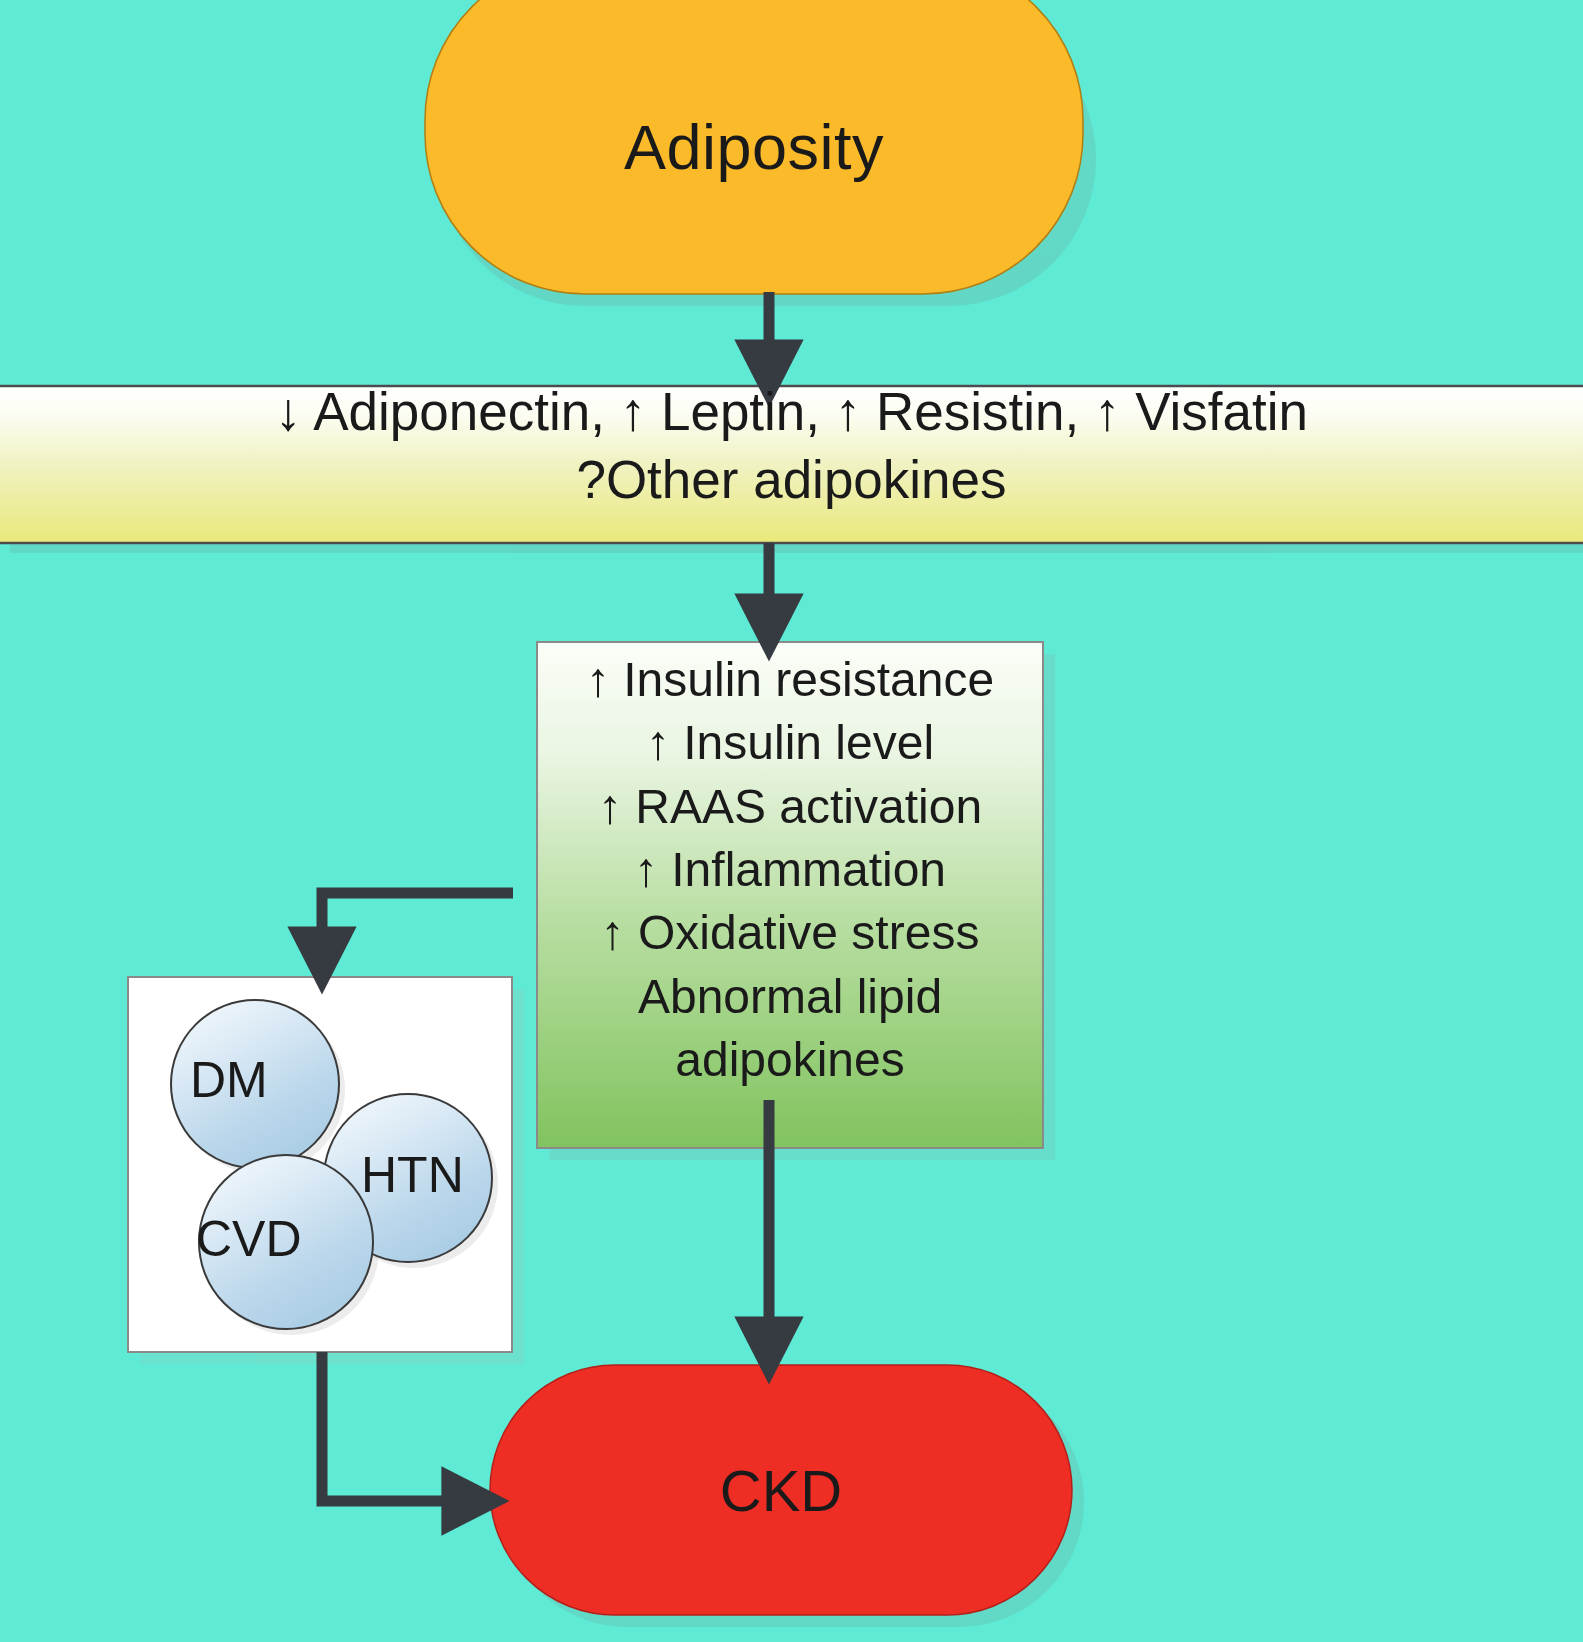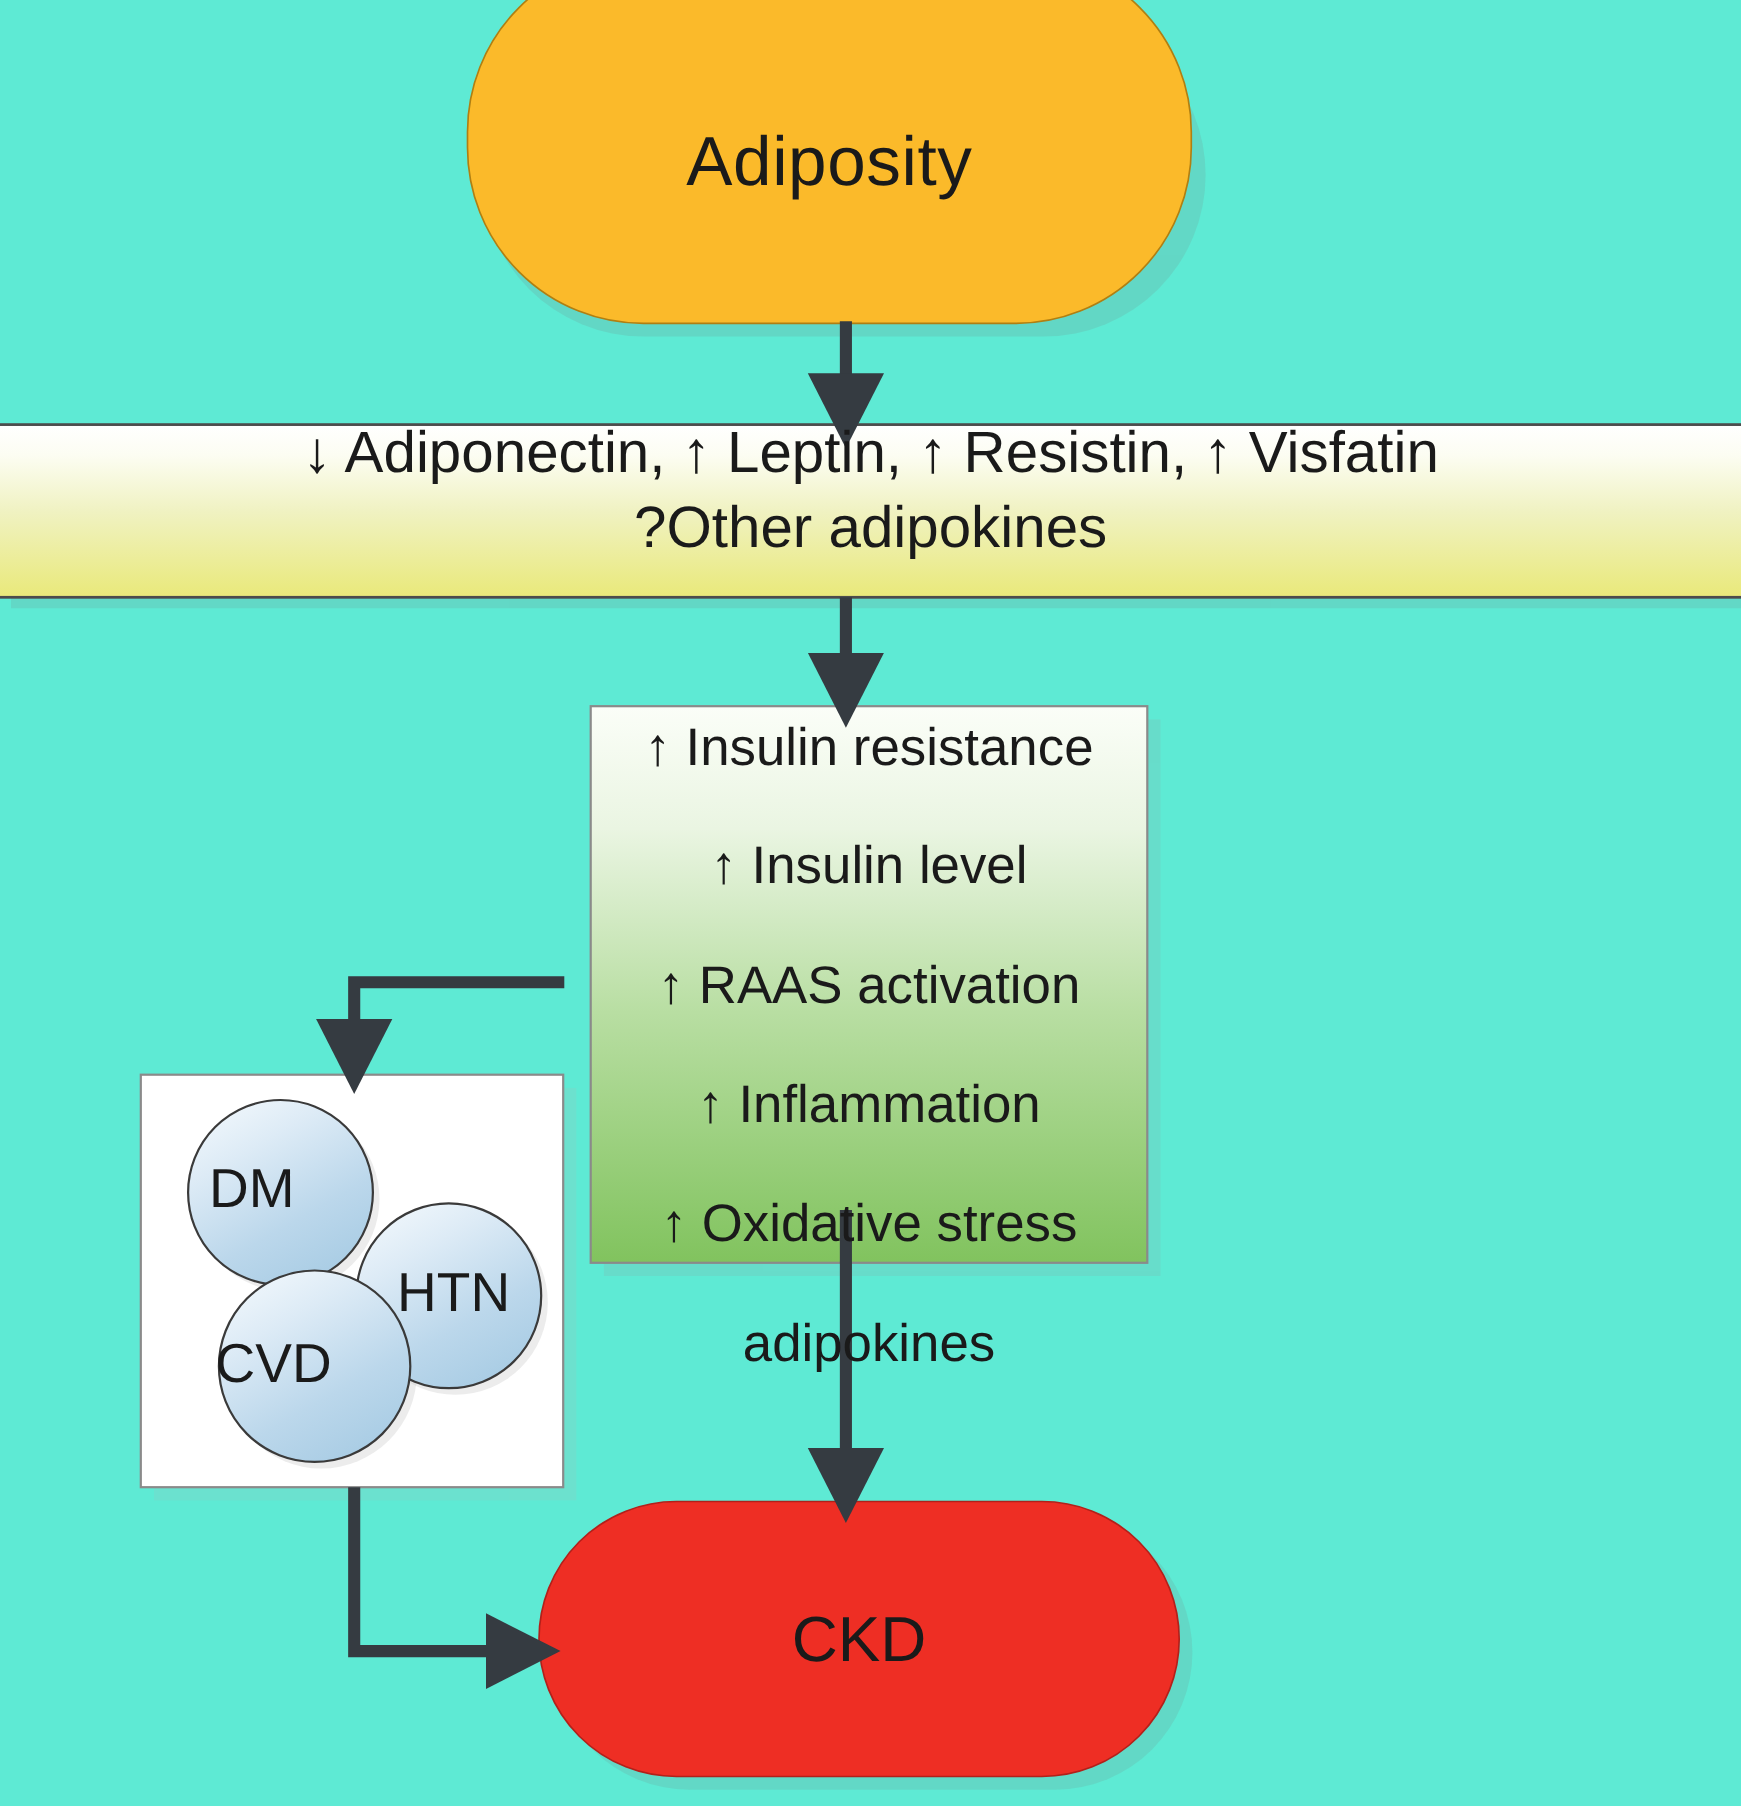--- a/index.html
+++ b/index.html
@@ -46,21 +46,20 @@
   }
   .txt-adipokines .line { display: block; white-space: pre; }
   .txt-green {
     left: 537px; top: 642px; width: 506px; height: 506px;
     flex-direction: column;
     font-size: 48px;
     line-height: 1.32;
     justify-content: flex-start;
     padding-top: 6px;
     box-sizing: border-box;
-    gap: 45px;
   }
   .txt-green .line { display: block; white-space: pre; }
   .txt-ckd {
     left: 490px; top: 1365px; width: 582px; height: 250px;
     font-size: 58px;
   }
   .circle-label {
     position: absolute;
     color: #1a1a1a;
     font-size: 50px;
@@ -143,20 +142,21 @@
     <span class="line">↓ Adiponectin, ↑ Leptin, ↑ Resistin, ↑ Visfatin</span>
     <span class="line">?Other adipokines</span>
   </div>
 
   <div class="node-text txt-green">
     <span class="line">↑ Insulin resistance</span>
     <span class="line">↑ Insulin level</span>
     <span class="line">↑ RAAS activation</span>
     <span class="line">↑ Inflammation</span>
     <span class="line">↑ Oxidative stress</span>
+    <span class="line">Abnormal lipid</span>
     <span class="line">adipokines</span>
   </div>
 
   <span class="circle-label lbl-dm">DM</span>
   <span class="circle-label lbl-htn">HTN</span>
   <span class="circle-label lbl-cvd">CVD</span>
 
   <div class="node-text txt-ckd">CKD</div>
 
 </div>

